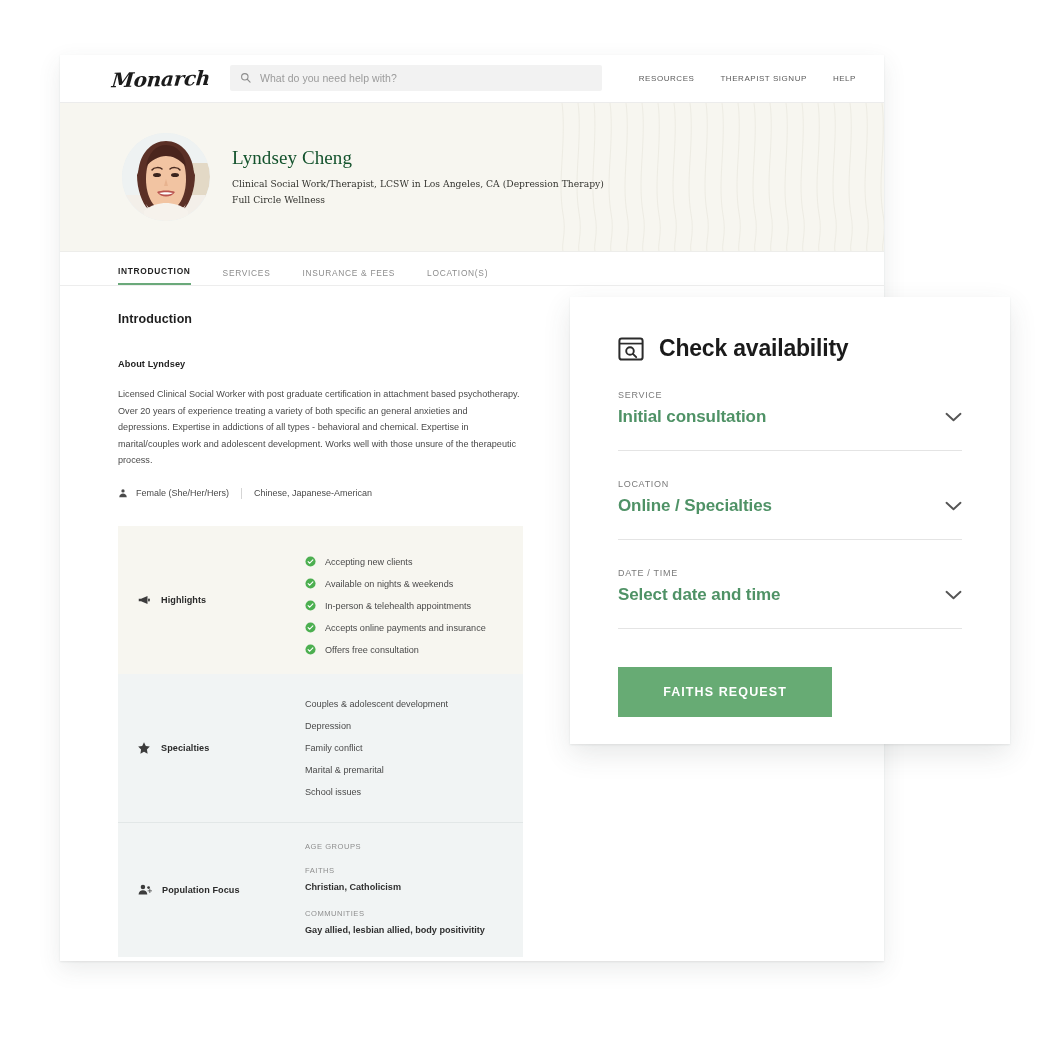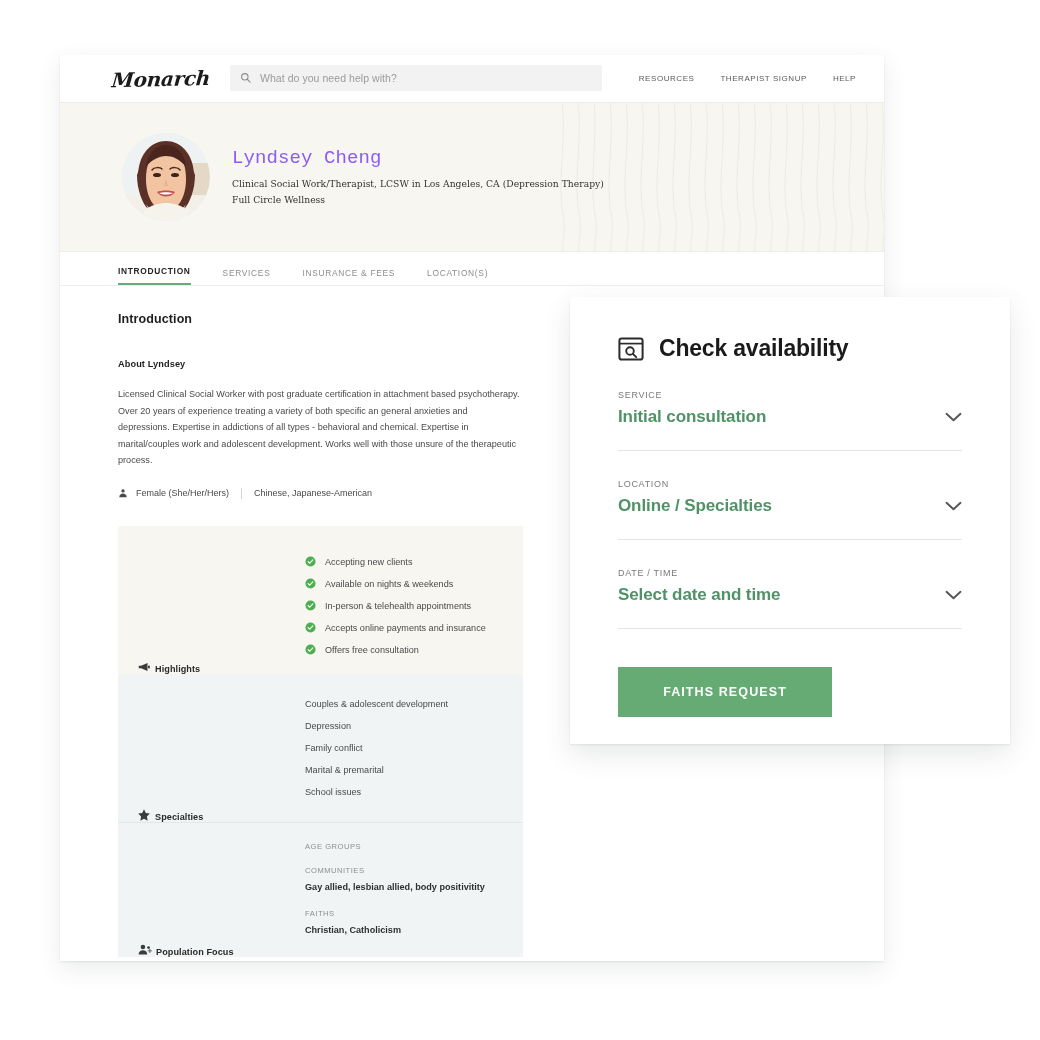--- a/index.html
+++ b/index.html
@@ -116,23 +116,23 @@
     width: 88px; height: 88px;
     border-radius: 50%;
     overflow: hidden;
     flex: 0 0 auto;
     background: #e9eff0;
     position: relative;
   }
   .avatar .face { position: absolute; inset: 0; }
   .hero-text { margin-left: 22px; }
   .prof-name {
-    font-family: Liberation Mono, monospace;
+    font-family: Liberation Serif, serif;
     font-size: 19px;
-    color: #8b5cf6;
+    color: #14532d;
     letter-spacing: .1px;
     margin-bottom: 7px;
   }
   .prof-line {
     font-family: "DejaVu Serif", serif;
     font-size: 9.2px;
     color: #34342f;
     line-height: 1.65;
     letter-spacing: .02px;
   }
@@ -202,24 +202,24 @@
   
   .blocks { margin-top: 27px; width: 405px; }
   .block { display: flex; }
   .block-hl { background: #f7f6f0; }
   .block-sp { background: #f1f4f4; }
   .block-pf { background: #f1f4f4; border-top: 1px solid #e2e7e7; }
   .block-label {
     width: 187px;
     flex: 0 0 187px;
     display: flex;
-    align-items: flex-end;
+    align-items: center;
     padding-left: 19px;
     box-sizing: border-box;
-    gap: 4px;
+    gap: 10px;
   }
   .block-label span {
     font-size: 9.1px;
     font-weight: 700;
     color: #2a2a2a;
     letter-spacing: .08px;
   }
   .block-body { padding: 19px 0; flex: 1; }
   .hl-item {
     display: flex;
@@ -515,26 +515,26 @@
                 <path d="M17 13.4 L19.9 13.4 L19.9 10.6 L21.2 10.6 L21.2 13.4 L24 13.4 L24 14.6 L21.2 14.6 L21.2 17.4 L19.9 17.4 L19.9 14.6 L17 14.6 Z" opacity=".95"></path>
               </svg>
             </span>
             <span>Population Focus</span>
           </div>
           <div class="block-body">
             <div class="pf-group">
               <div class="pf-key">AGE GROUPS</div>
             </div>
             <div class="pf-group">
+              <div class="pf-key">FAITHS</div>
+              <div class="pf-val">Christian, Catholicism</div>
+            </div>
+            <div class="pf-group">
               <div class="pf-key">COMMUNITIES</div>
               <div class="pf-val">Gay allied, lesbian allied, body positivitity</div>
-            </div>
-            <div class="pf-group">
-              <div class="pf-key">FAITHS</div>
-              <div class="pf-val">Christian, Catholicism</div>
             </div>
           </div>
         </div>
 
       </div>
     </div>
   </div>
 
   <div class="avail-card">
     <div class="avail-head">

